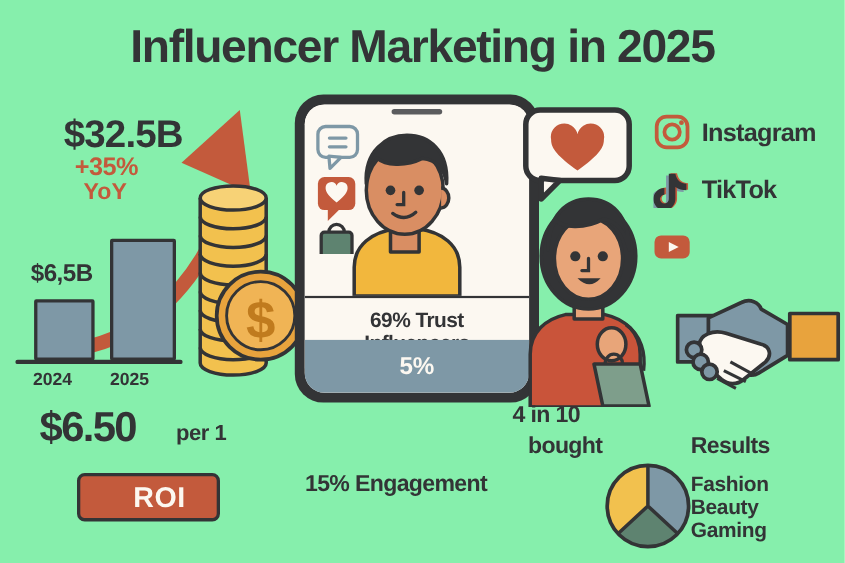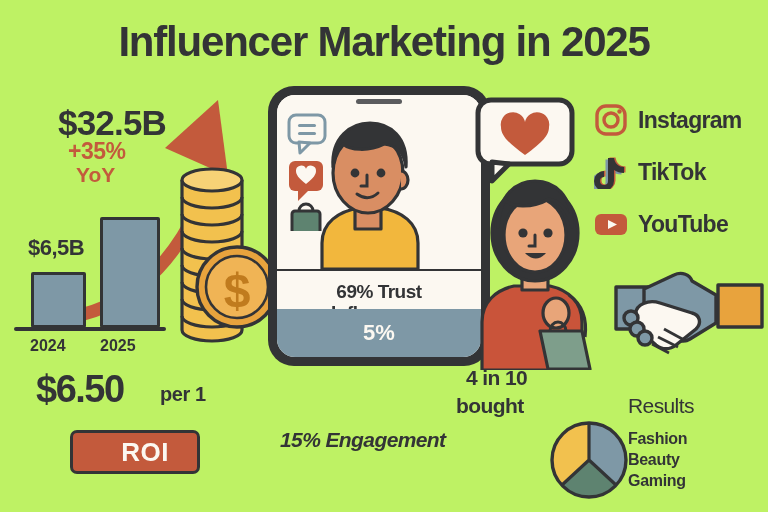--- a/index.html
+++ b/index.html
@@ -5,21 +5,21 @@
   * { box-sizing: border-box; margin: 0; padding: 0; }
   html, body {
     width: 768px; height: 512px;
     background: #FAF6EC;
     font-family: "Liberation Sans", sans-serif;
     overflow: hidden;
   }
   #canvas {
     position: relative;
     width: 768px; height: 512px;
-    background: #bef264;
+    background: #86efac;
   }
   .abs { position: absolute; }
 
   
   #title {
     left: 0; top: 18px; width: 768px;
     text-align: center;
     font-size: 42px;
     font-weight: bold;
     letter-spacing: -1.2px;
@@ -135,23 +135,24 @@
   }
   #phone-bar {
     position: absolute; left: 0; bottom: 0;
     width: 100%; height: 48px;
     background: #7E98A6;
     display: flex; align-items: center; justify-content: center;
     color: #FCF8F1;
     font-size: 22px; font-weight: bold;
   }
   #engagement-1 {
-    left: 280px; top: 428px; width: 200px;
-    font-size: 21px; font-weight: bold;
-    color: #333436; letter-spacing: -0.6px; font-style: italic;
+    left: 260px; top: 428px; width: 200px;
+    text-align: center;
+    font-size: 21px; font-weight: bold;
+    color: #333436; letter-spacing: -0.6px;
   }
   #engagement-2 {
     left: 268px; top: 458px; width: 200px;
     text-align: center;
     font-size: 21px; font-weight: bold;
     color: #333436; letter-spacing: -0.6px;
   }
 
   
   .platform-row {
@@ -165,38 +166,38 @@
   #plat-tt { left: 594px; top: 155px; }
   #plat-yt { left: 594px; top: 207px; }
 
   
   #shopper-1 {
     left: 466px; top: 366px;
     font-size: 21px; font-weight: bold;
     color: #333436; letter-spacing: -0.6px;
   }
   #shopper-2 {
-    left: 456px; top: 394px;
+    left: 480px; top: 394px;
     font-size: 21px; font-weight: bold;
     color: #333436; letter-spacing: -0.6px;
   }
 
   
   #ai-1 {
     left: 628px; top: 366px;
     font-size: 21px; font-weight: bold;
     color: #333436; letter-spacing: -0.6px;
   }
   #ai-2 {
     left: 628px; top: 394px;
-    font-size: 21px; font-weight: normal;
+    font-size: 21px; font-weight: bold;
     color: #333436; letter-spacing: -0.6px;
   }
   .legend-item {
-    font-size: 16px; font-weight: bold;
+    font-size: 19px; font-weight: bold;
     color: #333436; letter-spacing: -0.3px;
   }
   #leg-0 { left: 628px; top: 430px; }
   #leg-1 { left: 628px; top: 451px; }
   #leg-2 { left: 628px; top: 472px; }
 </style>
 </head>
 <body>
 
 <div id="canvas">
@@ -355,21 +356,20 @@
       <circle cx="25.5" cy="8.5" r="2.2" fill="#C35A3C"></circle>
     </svg>
     <span class="platform-label">Instagram</span>
   </div>
 
   <div class="abs platform-row" id="plat-yt">
     <svg width="34" height="34" viewBox="0 0 34 34">
       <rect x="1" y="7" width="32" height="21" rx="6" fill="#C35A3C"></rect>
       <polygon points="14,13 23,17.5 14,22" fill="#FCF8F1"></polygon>
     </svg>
-    <span class="platform-label">YouTube</span>
   </div>
 
   <svg class="abs" style="left:614px; top:255px;" width="150" height="110" viewBox="0 0 150 110">
     <g stroke="#333436" stroke-width="3.4" stroke-linejoin="round">
 
       <rect x="2" y="32" width="32" height="42" fill="#7E98A6"></rect>
 
       <rect x="104" y="30" width="44" height="42" fill="#E8A33D"></rect>
 
       <path d="M30 34 l30 -14 c8-4 16 0 18 6 l24 14 v28 l-26 16 c-6 4-14 2-18-4 l-28-14 z" fill="#7E98A6"></path>

